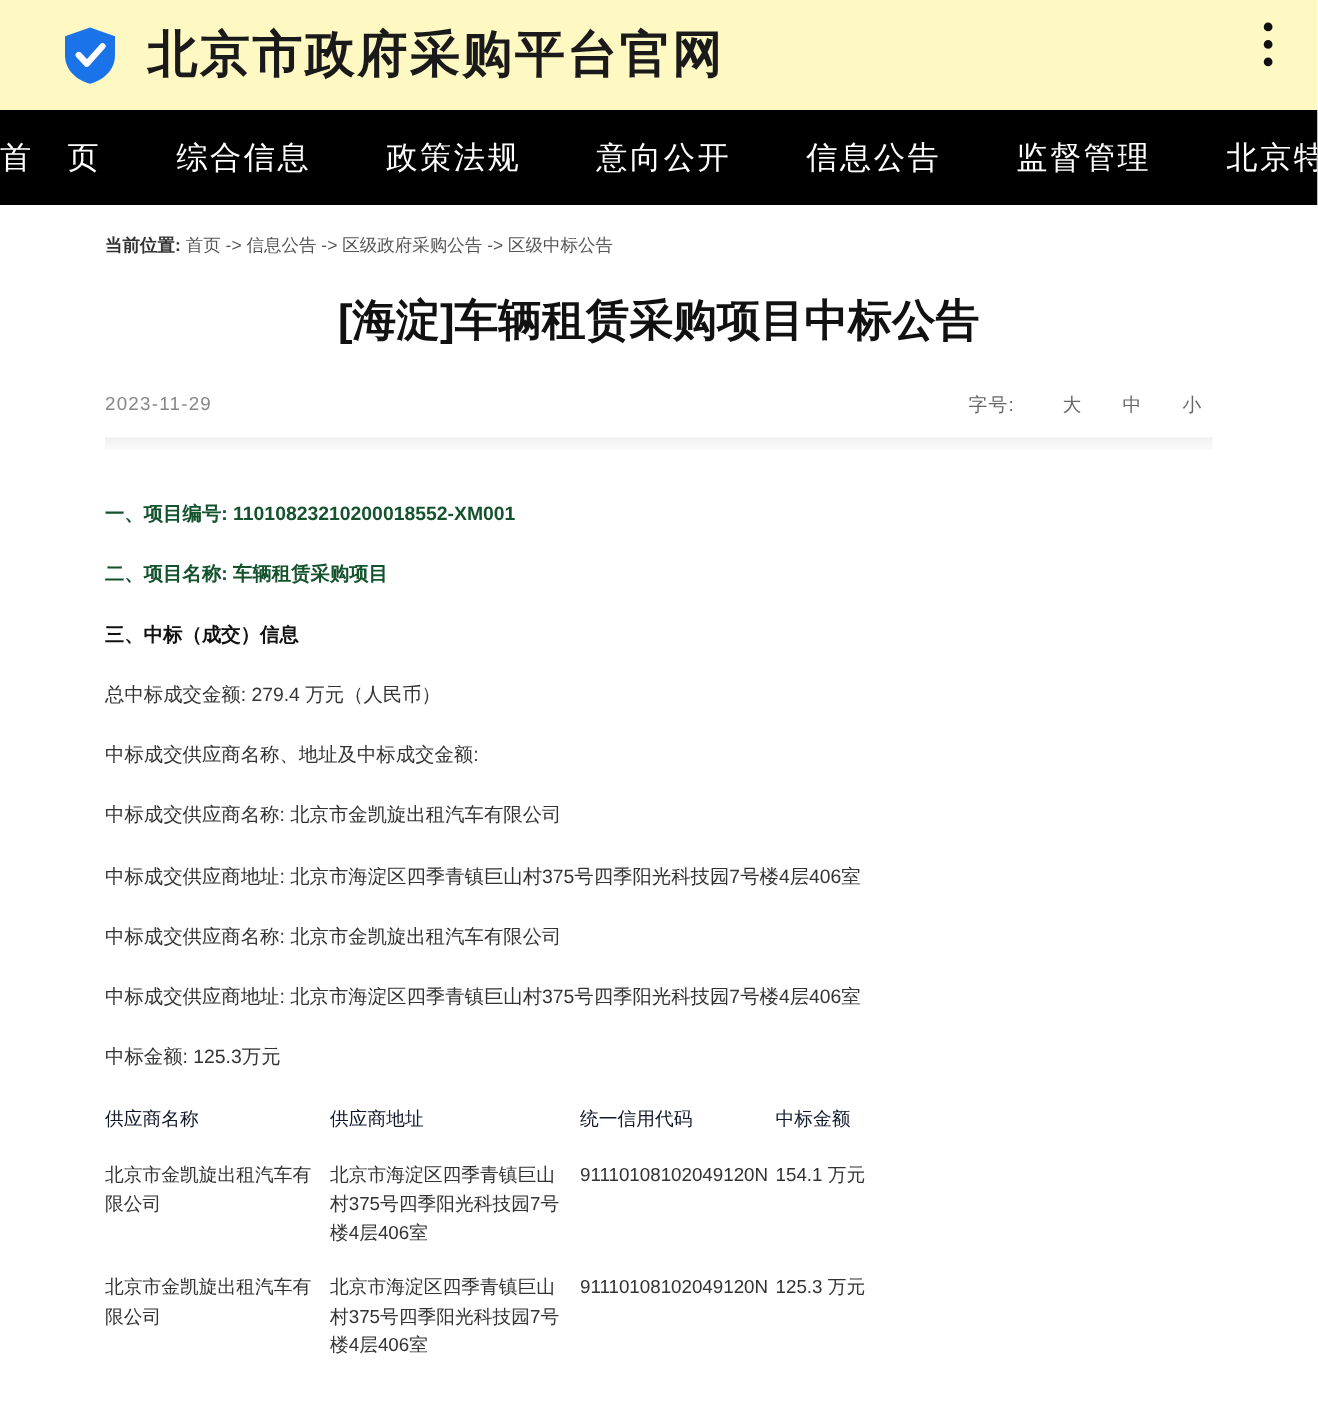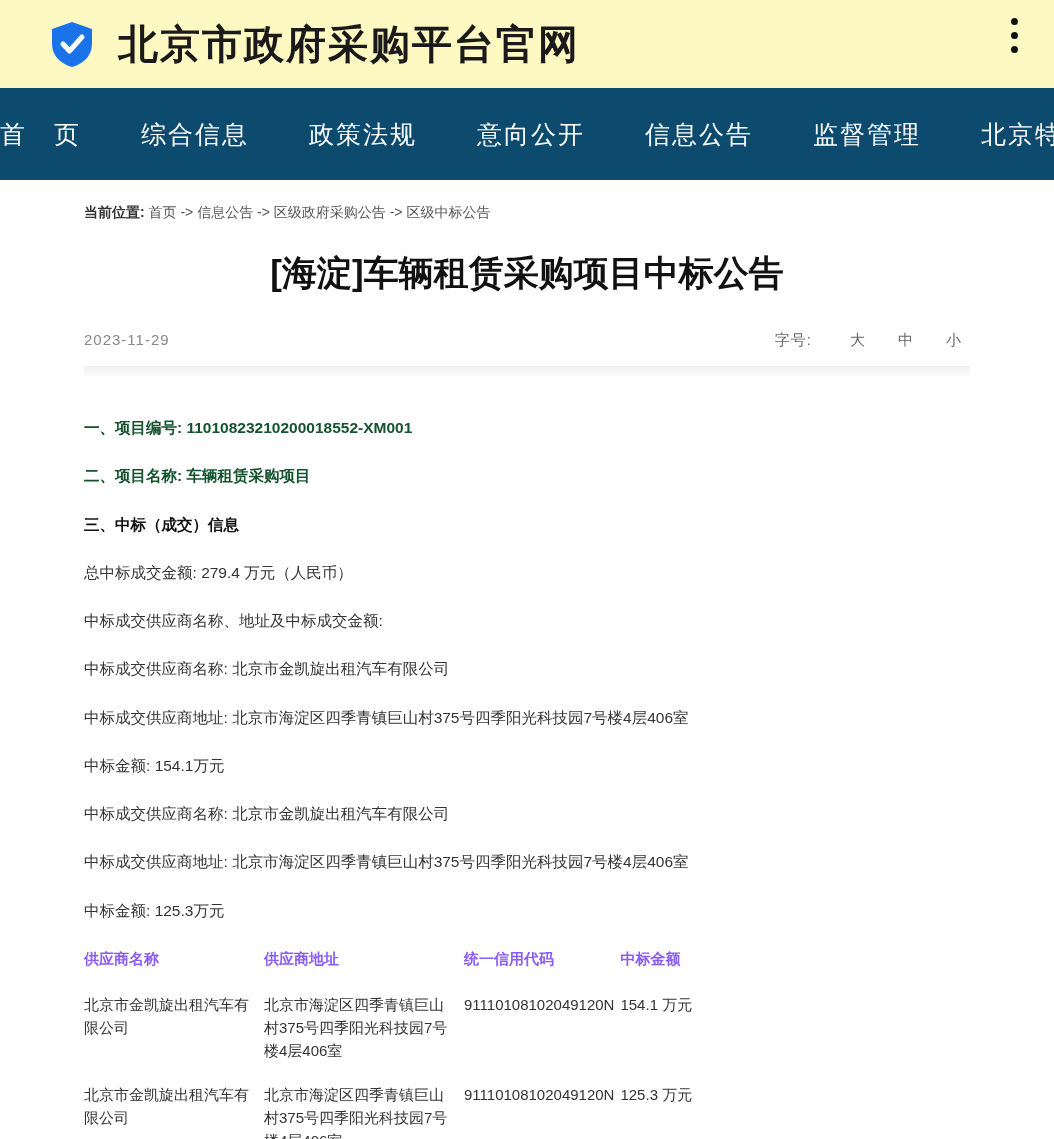--- a/index.html
+++ b/index.html
@@ -47,22 +47,22 @@
     cursor: pointer;
   }
   .kebab span {
     width: 7px; height: 7px; border-radius: 50%;
     background: #111;
     display: block;
   }
 
   
   .nav-bar {
-    background: #0c4a6e;
-    height: 92px;
+    background: #000000;
+    height: 76px;
     display: flex;
     align-items: center;
     overflow: hidden;
     white-space: nowrap;
   }
   .nav-item {
     color: #fff;
     font-size: 25px;
     letter-spacing: 2px;
     padding: 0 30px;
@@ -120,23 +120,23 @@
   
   table.suppliers {
     width: 100%;
     border-collapse: collapse;
     font-size: 15px;
     color: #333;
     margin-top: 4px;
   }
   table.suppliers th {
     text-align: left;
-    font-weight: bold;
+    font-weight: normal;
     padding: 4px 6px 14px 0;
-    color: #8b5cf6;
+    color: #0f172a;
     vertical-align: top;
   }
   table.suppliers td {
     padding: 10px 6px 10px 0;
     vertical-align: top;
     line-height: 1.55;
   }
   table.suppliers col.c1 { width: 180px; }
   table.suppliers col.c2 { width: 200px; }
   table.suppliers col.c3 { width: 150px; }
@@ -215,24 +215,20 @@
 
       <p>中标成交供应商名称、地址及中标成交金额:</p>
 
       <p>
         <span>中标成交供应商名称:</span>
         <span>北京市金凯旋出租汽车有限公司</span>
       </p>
       <p>
         <span>中标成交供应商地址:</span>
         <span>北京市海淀区四季青镇巨山村375号四季阳光科技园7号楼4层406室</span>
-      </p>
-      <p>
-        <span>中标金额:</span>
-        <span>154.1万元</span>
       </p>
 
       <p>
         <span>中标成交供应商名称:</span>
         <span>北京市金凯旋出租汽车有限公司</span>
       </p>
       <p>
         <span>中标成交供应商地址:</span>
         <span>北京市海淀区四季青镇巨山村375号四季阳光科技园7号楼4层406室</span>
       </p>

